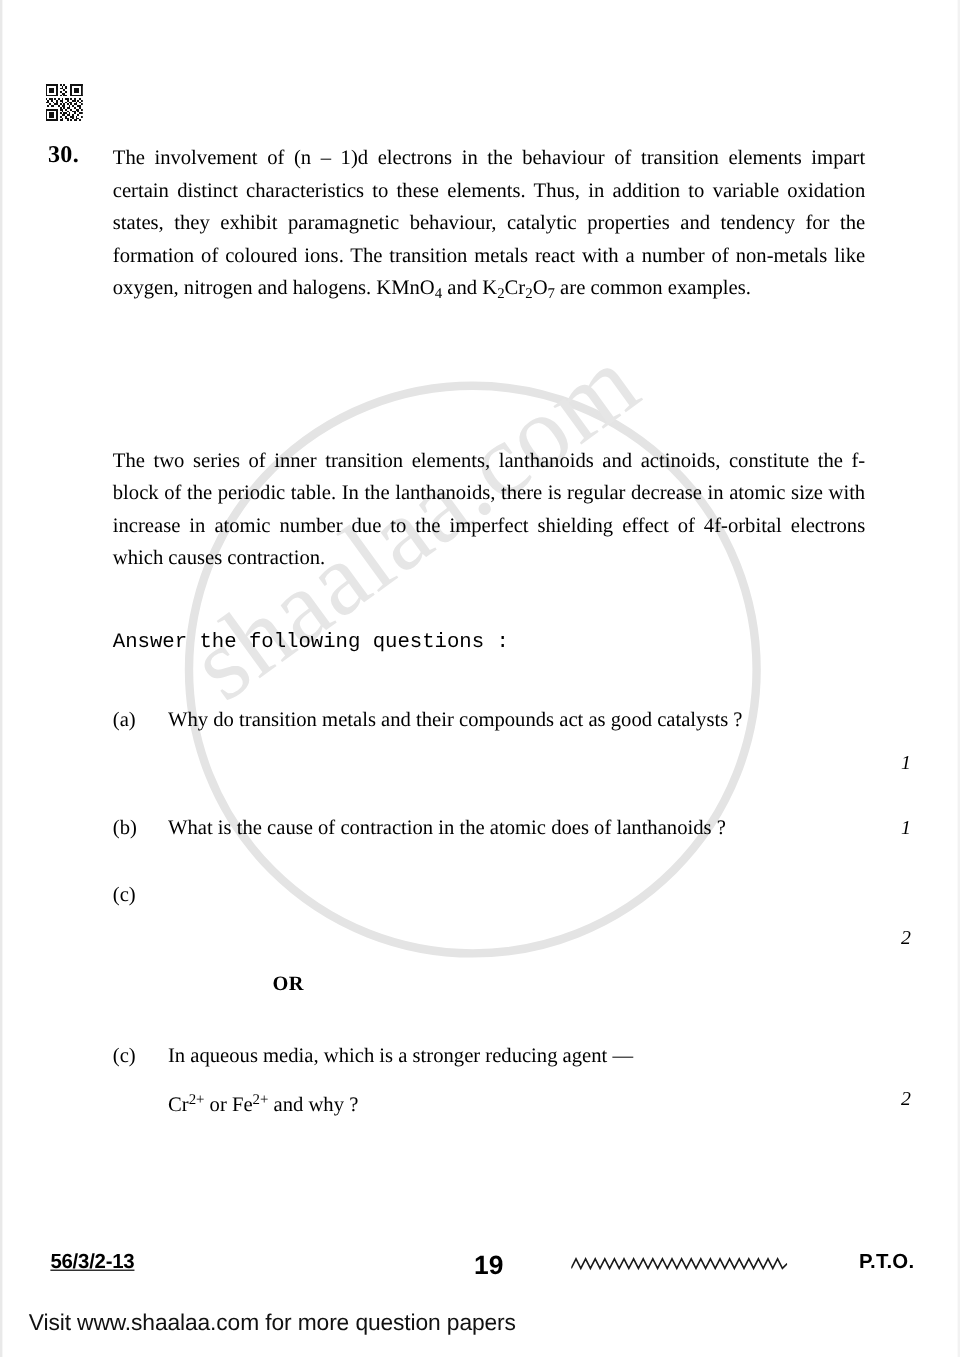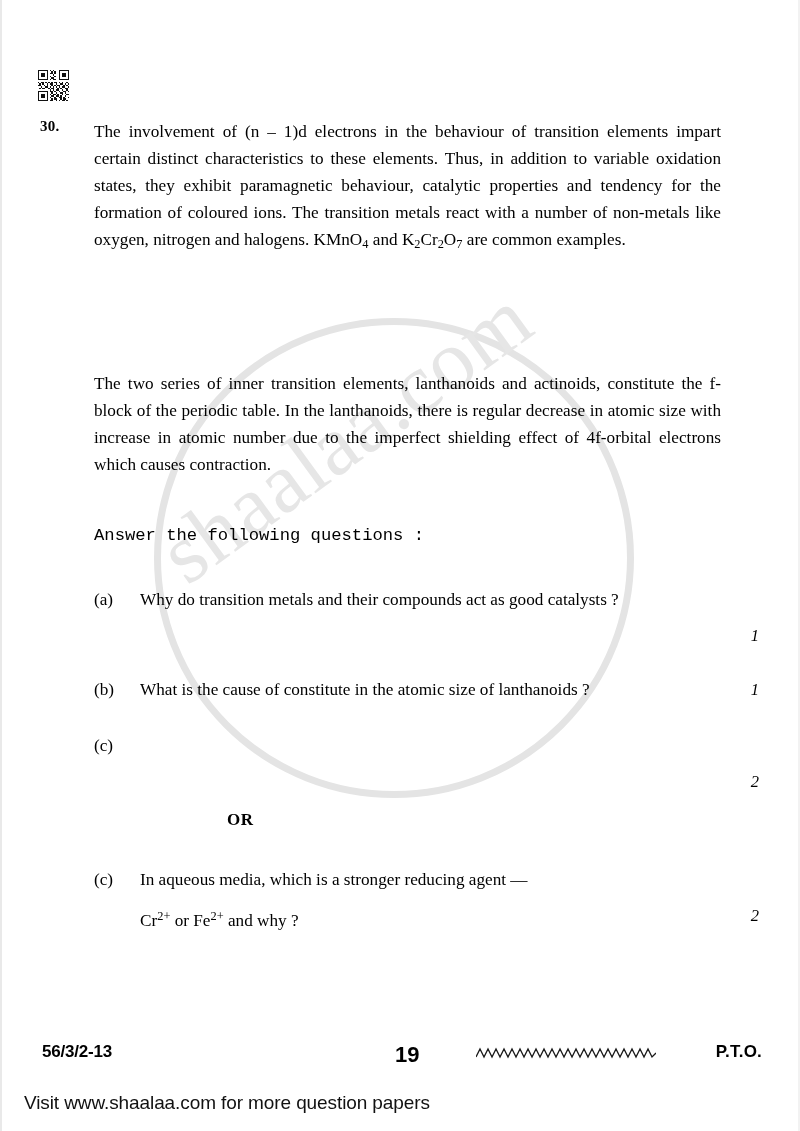--- a/index.html
+++ b/index.html
@@ -67,21 +67,21 @@
     left: 36px;
     top: 69px;
     width: 31px;
     height: 33px;
   }
 
   .qnum {
     position: absolute;
     left: 38px;
     top: 118px;
-    font-size: 15px;
+    font-size: 20px;
     font-weight: bold;
     letter-spacing: 0.3px;
   }
 
   .para {
     position: absolute;
     left: 92px;
     width: 627px;
     font-size: 17.2px;
     line-height: 27px;
@@ -153,20 +153,21 @@
     height: 28px;
     font-family: "Liberation Sans", "DejaVu Sans", sans-serif;
   }
   .footer .code {
     position: absolute;
     left: 40px;
     top: 0;
     font-size: 17px;
     font-weight: bold;
     letter-spacing: -0.2px;
+    text-decoration: underline;
   }
   .footer .pageno {
     position: absolute;
     left: 393px;
     top: 0;
     font-size: 22px;
     font-weight: bold;
   }
   .footer .squiggle {
     position: absolute;
@@ -331,21 +332,21 @@
     <div class="para p3 last-natural">Answer the following questions :</div>
 
     <div class="item item-a">
       <span class="lbl">(a)</span>
       <div class="body">Why do transition metals and their compounds act as good catalysts ?</div>
       <span class="marks">1</span>
     </div>
 
     <div class="item item-b">
       <span class="lbl">(b)</span>
-      <div class="body nojust">What is the cause of constitute in the atomic size of lanthanoids ?</div>
+      <div class="body nojust">What is the cause of contraction in the atomic does of lanthanoids ?</div>
       <span class="marks">1</span>
     </div>
 
     <div class="item item-c">
       <span class="lbl">(c)</span>
       <span class="marks">2</span>
     </div>
 
     <div class="or">OR</div>
 

